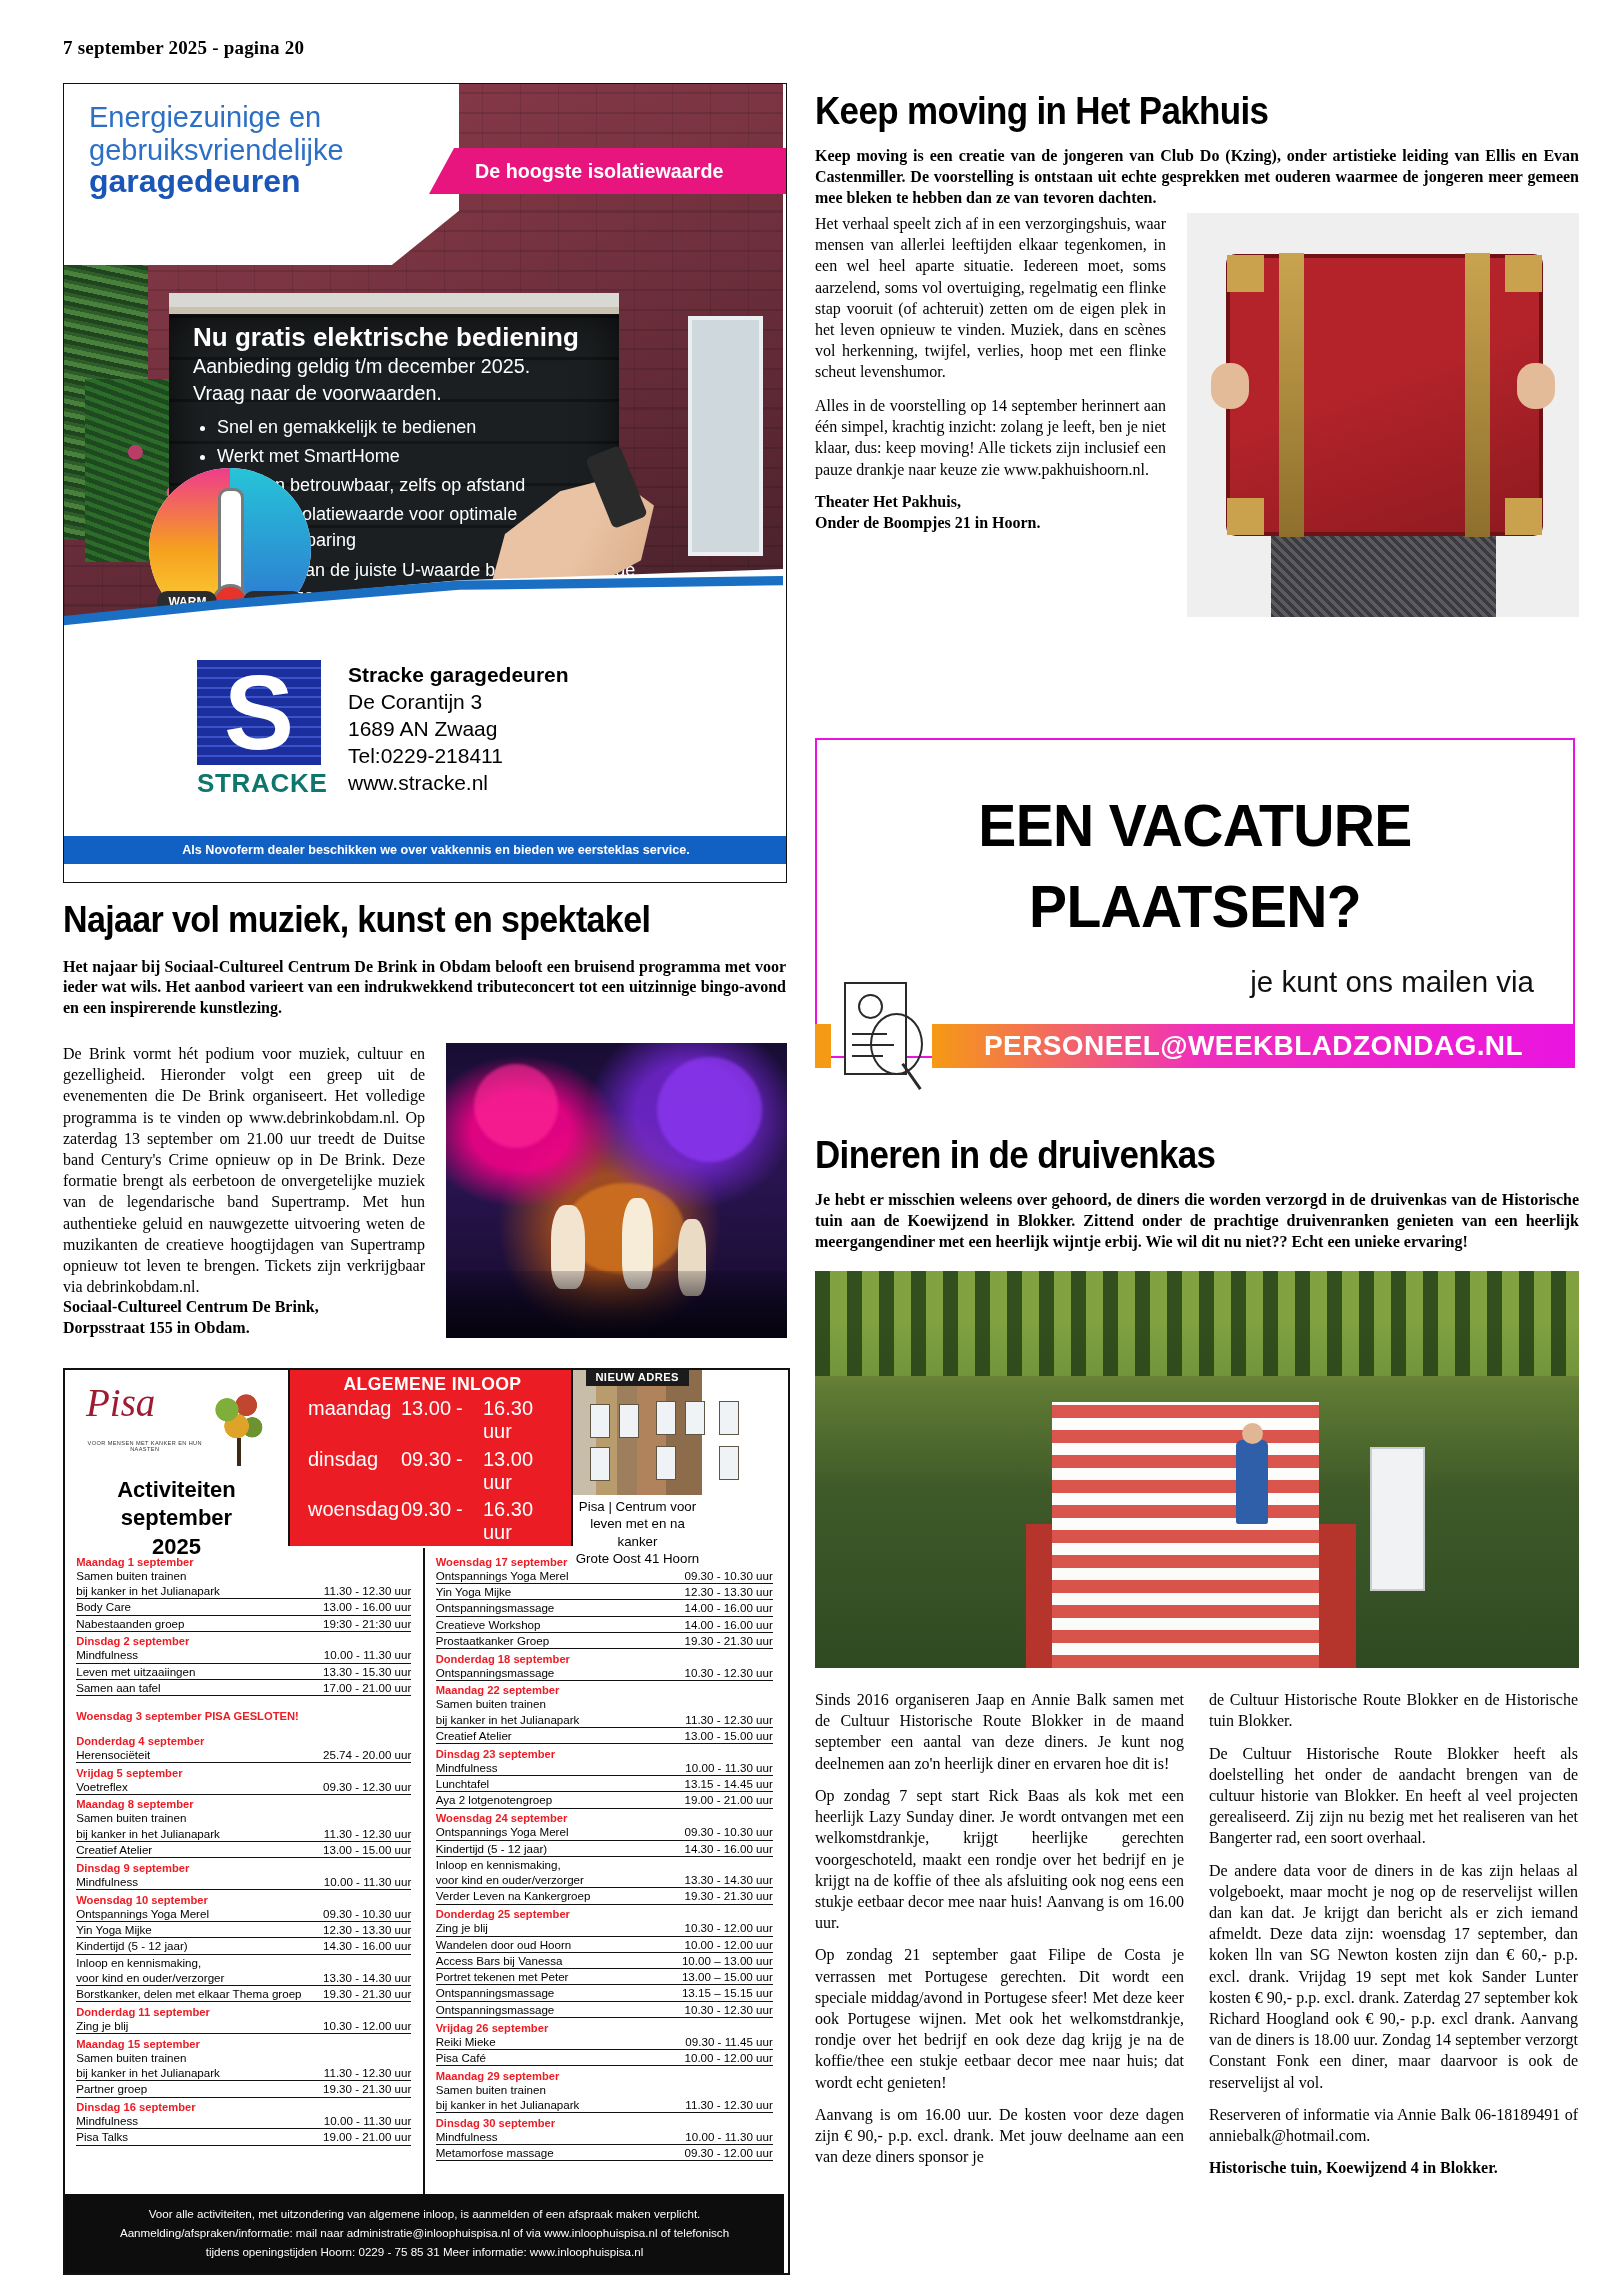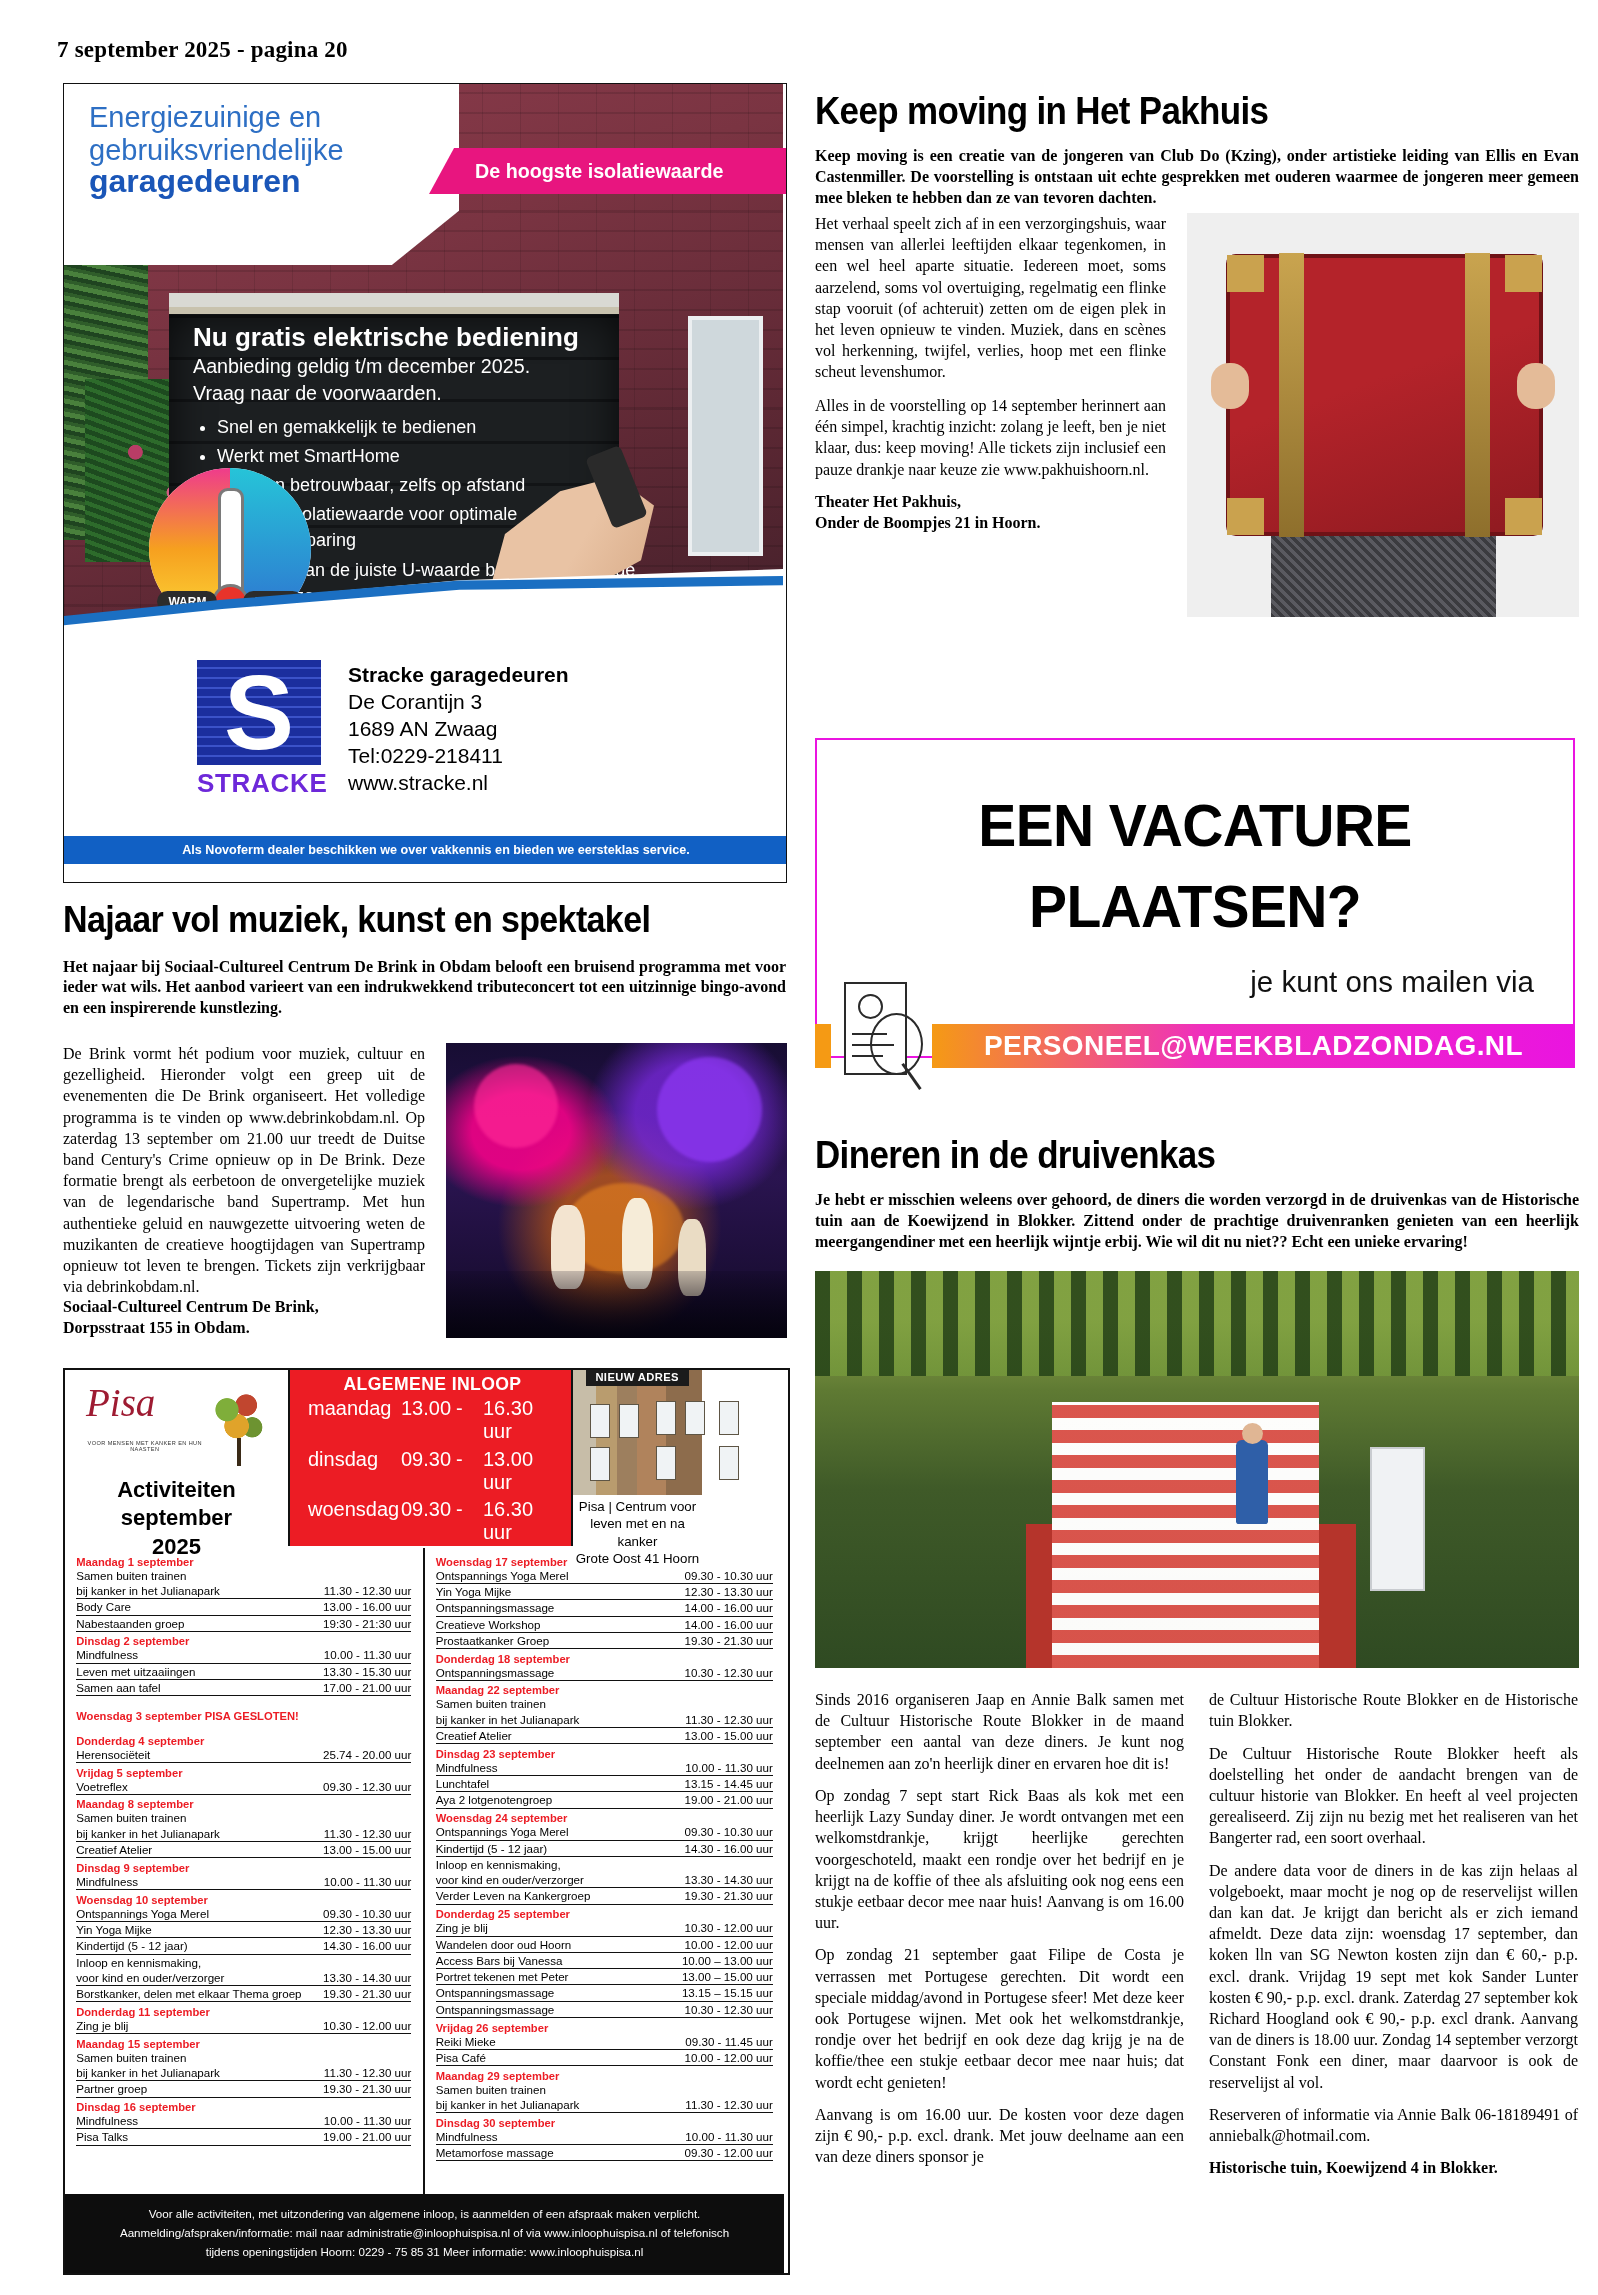--- a/index.html
+++ b/index.html
@@ -3,21 +3,21 @@
 <meta charset="utf-8">
 <style>
   html,body{margin:0;padding:0;background:#ffffff;}
   body{width:1599px;height:2295px;position:relative;font-family:"Liberation Serif",serif;color:#000;}
   .page{position:absolute;inset:0;}
 
   
   .abs{position:absolute;}
 
   
-  #masthead{left:57px;top:37px;font-family:"Liberation Serif",serif;font-weight:bold;font-size:23px;letter-spacing:0.2px;}
+  #masthead{left:63px;top:37px;font-family:"Liberation Serif",serif;font-weight:bold;font-size:19px;letter-spacing:0.2px;}
 
   
   #garage-ad{left:63px;top:83px;width:722px;height:798px;border:1.4px solid #111;background:#fff;overflow:hidden;}
   .g-photo{position:absolute;left:0;top:0;width:719px;height:562px;
      background:
        repeating-linear-gradient(90deg,rgba(0,0,0,.10) 0 1.4px,rgba(0,0,0,0) 1.4px 38px),
        repeating-linear-gradient(0deg,rgba(0,0,0,.12) 0 2.1px,rgba(0,0,0,0) 2.1px 19.7px),
        linear-gradient(160deg,#8d3c4c 0%,#7a3442 35%,#5d2834 70%,#43202a 100%);
   }
   .g-door{position:absolute;left:105px;top:223px;width:450px;height:337px;
@@ -56,21 +56,21 @@
   .g-therm .tube{position:absolute;left:69px;top:19.7px;width:19.7px;height:105px;background:#fff;border:3.5px solid #7a7a7a;border-radius:9.8px;}
   .g-therm .bulb{position:absolute;left:63px;top:116px;width:31px;height:31px;border-radius:50%;background:#e8332a;border:3.5px solid #7a7a7a;}
   .g-hand{position:absolute;left:428px;top:393px;width:162px;height:119px;
       background:linear-gradient(120deg,#e9c3a4 0 55%,#d8ab88 100%);clip-path:polygon(8% 48%,42% 12%,76% 0,100% 24%,92% 70%,52% 100%,0 88%);}
   .g-remote{position:absolute;left:534px;top:365px;width:37px;height:76px;background:#2a2a2a;border-radius:5.6px;transform:rotate(-22deg);}
 
   #garage-info{position:absolute;left:0;top:562px;width:719px;height:167px;background:#fff;display:flex;align-items:center;}
   .stracke-logo{margin-left:133px;width:124px;}
   .stracke-logo .sq{position:relative;width:124px;height:105px;background:repeating-linear-gradient(0deg,#1b2e9e 0 7.7px,#3b52c9 7.7px 9.8px);}
   .stracke-logo .sq .s{position:absolute;inset:0;display:flex;align-items:center;justify-content:center;color:#fff;font-family:"Liberation Sans",sans-serif;font-size:105px;font-weight:bold;line-height:1;}
-  .stracke-logo .wm{margin-top:3.5px;text-align:center;color:#6d28d9;font-family:"Liberation Sans",sans-serif;font-weight:bold;font-size:26px;letter-spacing:0.7px;}
+  .stracke-logo .wm{margin-top:3.5px;text-align:center;color:#0f766e;font-family:"Liberation Sans",sans-serif;font-weight:bold;font-size:26px;letter-spacing:0.7px;}
   .stracke-text{margin-left:27px;font-family:"Liberation Sans",sans-serif;font-size:21px;line-height:1.28;}
   .stracke-text .b{font-weight:bold;}
   #garage-footer{position:absolute;left:0;bottom:18px;width:744px;height:28px;background:#1160c4;color:#fff;display:flex;align-items:center;justify-content:center;font-family:"Liberation Sans",sans-serif;font-size:12.6px;font-weight:bold;}
 
   
   #najaar{left:63px;top:899px;width:723px;}
   .kicker-head{font-family:"Liberation Sans Narrow","Liberation Sans",sans-serif;font-weight:bold;font-size:37px;letter-spacing:-0.7px;transform:scaleX(.92);transform-origin:left;}
   .lede{font-family:"Liberation Serif",serif;font-weight:bold;font-size:16px;line-height:1.31;margin-top:15.5px;text-align:justify;}
   .bodytext{font-family:"Liberation Serif",serif;font-size:16px;line-height:1.325;text-align:justify;}
   #najaar-body{position:absolute;left:0;top:144px;width:362px;}

